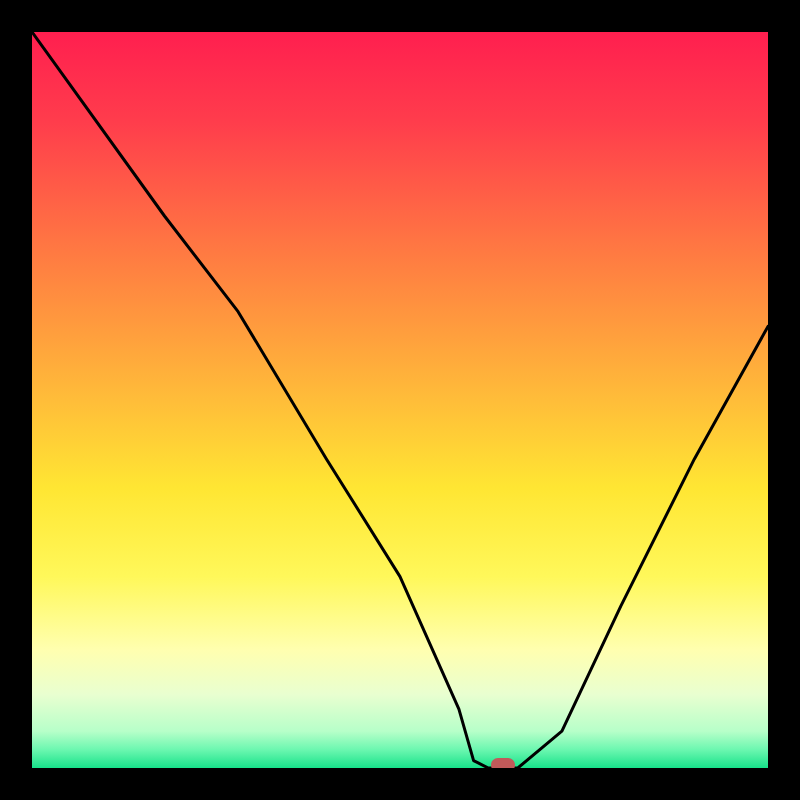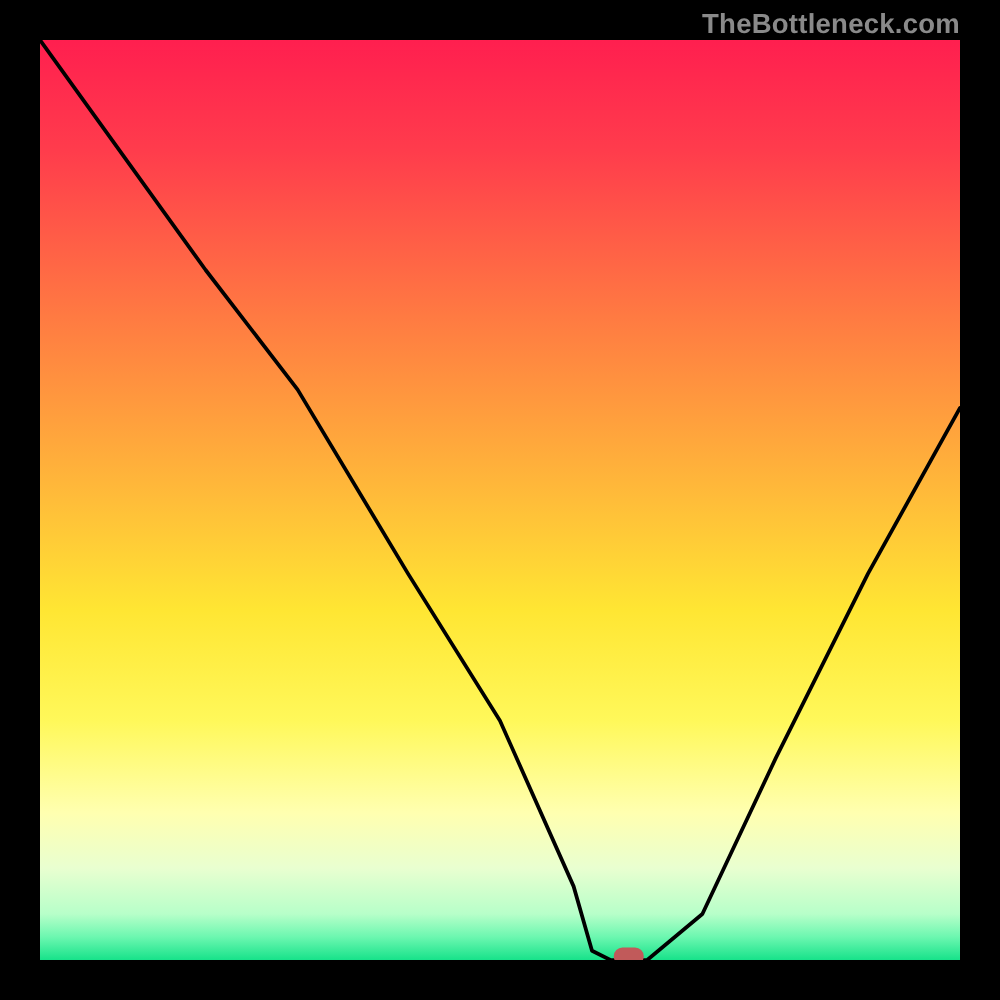--- a/index.html
+++ b/index.html
@@ -35,21 +35,20 @@
     font-weight: 600;
     color: #8a8a8a;
     letter-spacing: 0.2px;
   }
   svg { display: block; }
 </style>
 </head>
 <body>
 
 <div class="frame">
-  <div class="watermark">TheBottleneck.com</div>
 
   <div class="plot">
     <svg id="chart-svg" width="736" height="736" viewBox="0 0 736 736">
       <defs>
         <linearGradient id="bg-grad" x1="0" y1="0" x2="0" y2="1">
             <stop offset="0%" stop-color="#ff1f4f"></stop>
             <stop offset="12%" stop-color="#ff3c4c"></stop>
             <stop offset="30%" stop-color="#ff7a42"></stop>
             <stop offset="48%" stop-color="#ffb63a"></stop>
             <stop offset="62%" stop-color="#ffe633"></stop>

